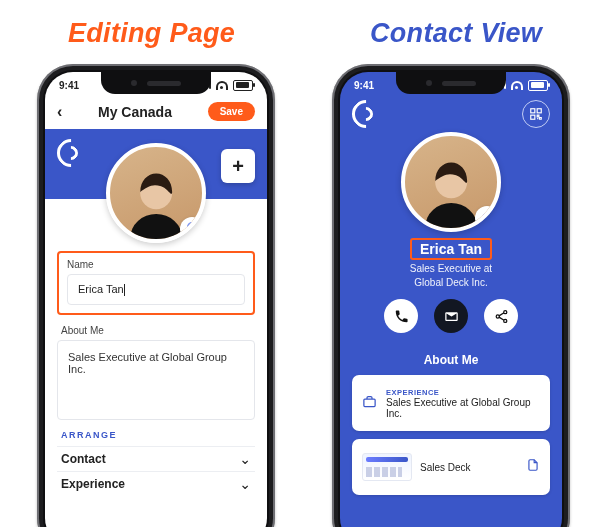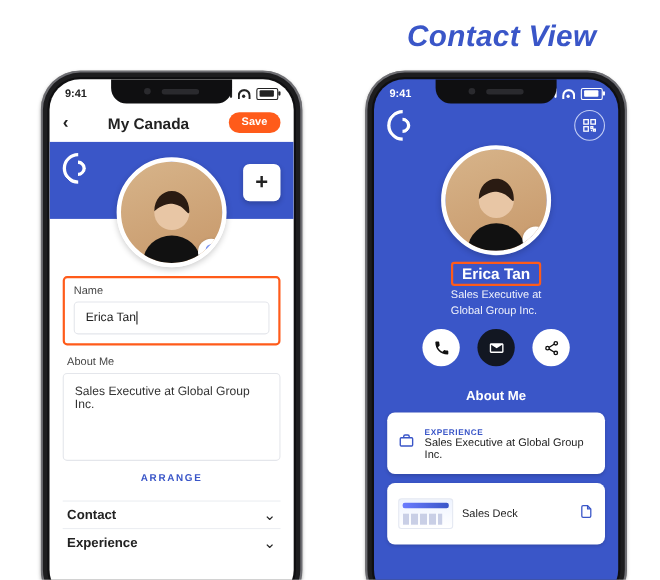--- a/index.html
+++ b/index.html
@@ -88,39 +88,39 @@
   .inp{
     width:100%;box-sizing:border-box;background:#fff;border:1px solid #e4e6eb;border-radius:4px;
     padding:8px 10px;font-size:11px;color:#222;position:relative;
   }
   .caret{display:inline-block;width:1px;height:12px;background:#222;vertical-align:middle;margin-left:0.5px;}
   .about-lbl{font-size:10px;color:#444;margin:10px 4px 4px;}
   .about-box{
     border:1px solid #e4e6eb;border-radius:4px;padding:10px;font-size:11px;color:#333;min-height:58px;
   }
   .arrange{
-    text-align:center;color:var(--blue);font-size:9px;font-weight:800;letter-spacing:1.5px;margin:10px 4px 16px;
+    text-align:left;color:var(--blue);font-size:9px;font-weight:800;letter-spacing:1.5px;margin:10px 4px 6px;
   }
   .accordion{border-top:1px solid #eceef2;padding:4px 4px;display:flex;justify-content:space-between;align-items:center;font-size:12px;font-weight:700;}
   .chev{font-size:14px;font-weight:400;color:#222;}
   
   .pv-screen{background:var(--blue);color:#fff;}
   .pv-statusbar{color:#fff;}
   .pv-top{display:flex;align-items:center;justify-content:space-between;padding:2px 12px;}
   .qr-btn{
     width:26px;height:26px;border-radius:50%;border:1.5px solid #c2cdf4;display:flex;align-items:center;justify-content:center;
   }
   .qr-btn svg{width:14px;height:14px;stroke:#fff;}
   .pv-hero{display:flex;flex-direction:column;align-items:center;padding:2px 0 8px;}
   .pv-avatar .avatar-wrap{position:relative;left:auto;top:auto;transform:none;}
   .pv-name{
     margin-top:6px;border:2px solid var(--orange);border-radius:3px;padding:1px 8px;
     font-size:14px;font-weight:800;
   }
-  .pv-sub{font-size:10px;opacity:.92;line-height:1.35;margin-top:2px;}
+  .pv-sub{font-size:10px;text-align:center;opacity:.92;line-height:1.35;margin-top:2px;}
   .pv-actions{display:flex;gap:16px;margin-top:10px;}
   .circ{
     width:34px;height:34px;border-radius:50%;background:#fff;color:#111;display:flex;align-items:center;justify-content:center;
   }
   .circ.dark{background:#121722;color:#fff;}
   .circ svg{width:15px;height:15px;}
   .sec-title{font-size:12px;font-weight:800;text-align:center;margin:12px 0 8px;}
   .cards{padding:0 12px;display:flex;flex-direction:column;gap:8px;}
   .card{
     background:#fff;color:#222;border-radius:7px;padding:8px 10px;box-shadow:0 1px 3px rgba(0,0,0,.15);
@@ -140,20 +140,21 @@
   .thumb::after{content:"";position:absolute;bottom:3px;left:3px;width:36px;height:10px;background:repeating-linear-gradient(90deg,#c9cfe6 0 6px,transparent 6px 8px);}
   
   .person-head{fill:#e8c6a5;}
   .person-hair{fill:#2a1b12;}
   .person-body{fill:#111;}
 </style>
 </head>
 <body>
 
 <div class="stage">
+  <div class="heading left">Editing Page</div>
   <div class="heading right">Contact View</div>
 
   <div class="phone left">
     <div class="screen">
       <div class="notch"></div>
 
       <div class="statusbar">
         <span>9:41</span>
         <span class="status-right">
           <span class="sig">
@@ -257,21 +258,21 @@
               <circle class="person-head" cx="50" cy="46" r="26"></circle>
               <path class="person-hair" d="M24 44c0-18 12-30 26-30s26 12 26 30c0 6-3 2-8-3-6-6-14-8-20-8-8 0-18 6-24 11z"></path>
             </svg>
             <div class="avatar-badge">
               <span class="dot"></span>
             </div>
           </div>
         </div>
         <div class="pv-name">Erica Tan</div>
         <div class="pv-sub">
-          <span>Sales Executive at</span><br><span>Global Group Inc.</span>
+          <span>Sales Executive at</span><br><span>Global Deck Inc.</span>
         </div>
         <div class="pv-actions">
           <span class="circ">
             <svg viewBox="0 0 24 24" fill="currentColor">
                 <path d="M6.6 10.8c1.4 2.8 3.8 5.2 6.6 6.6l2.2-2.2c.3-.3.8-.4 1.2-.3 1.2.4 2.5.6 3.9.6.7 0 1.2.5 1.2 1.2V20c0 .7-.5 1.2-1.2 1.2C10.2 21.2 2.8 13.8 2.8 3.5 2.8 2.8 3.3 2.3 4 2.3h3.3c.7 0 1.2.5 1.2 1.2 0 1.3.2 2.6.6 3.9.1.4 0 .9-.3 1.2L6.6 10.8z"></path>
               </svg>
           </span>
           <span class="circ dark">
             <svg viewBox="0 0 24 24" fill="currentColor">
                 <path d="M4 5h16c1 0 2 .9 2 2v10c0 1.1-.9 2-2 2H4c-1.1 0-2-.9-2-2V7c0-1.1.9-2 2-2zm8 7L4 7v10h16V7l-8 5z"></path>

